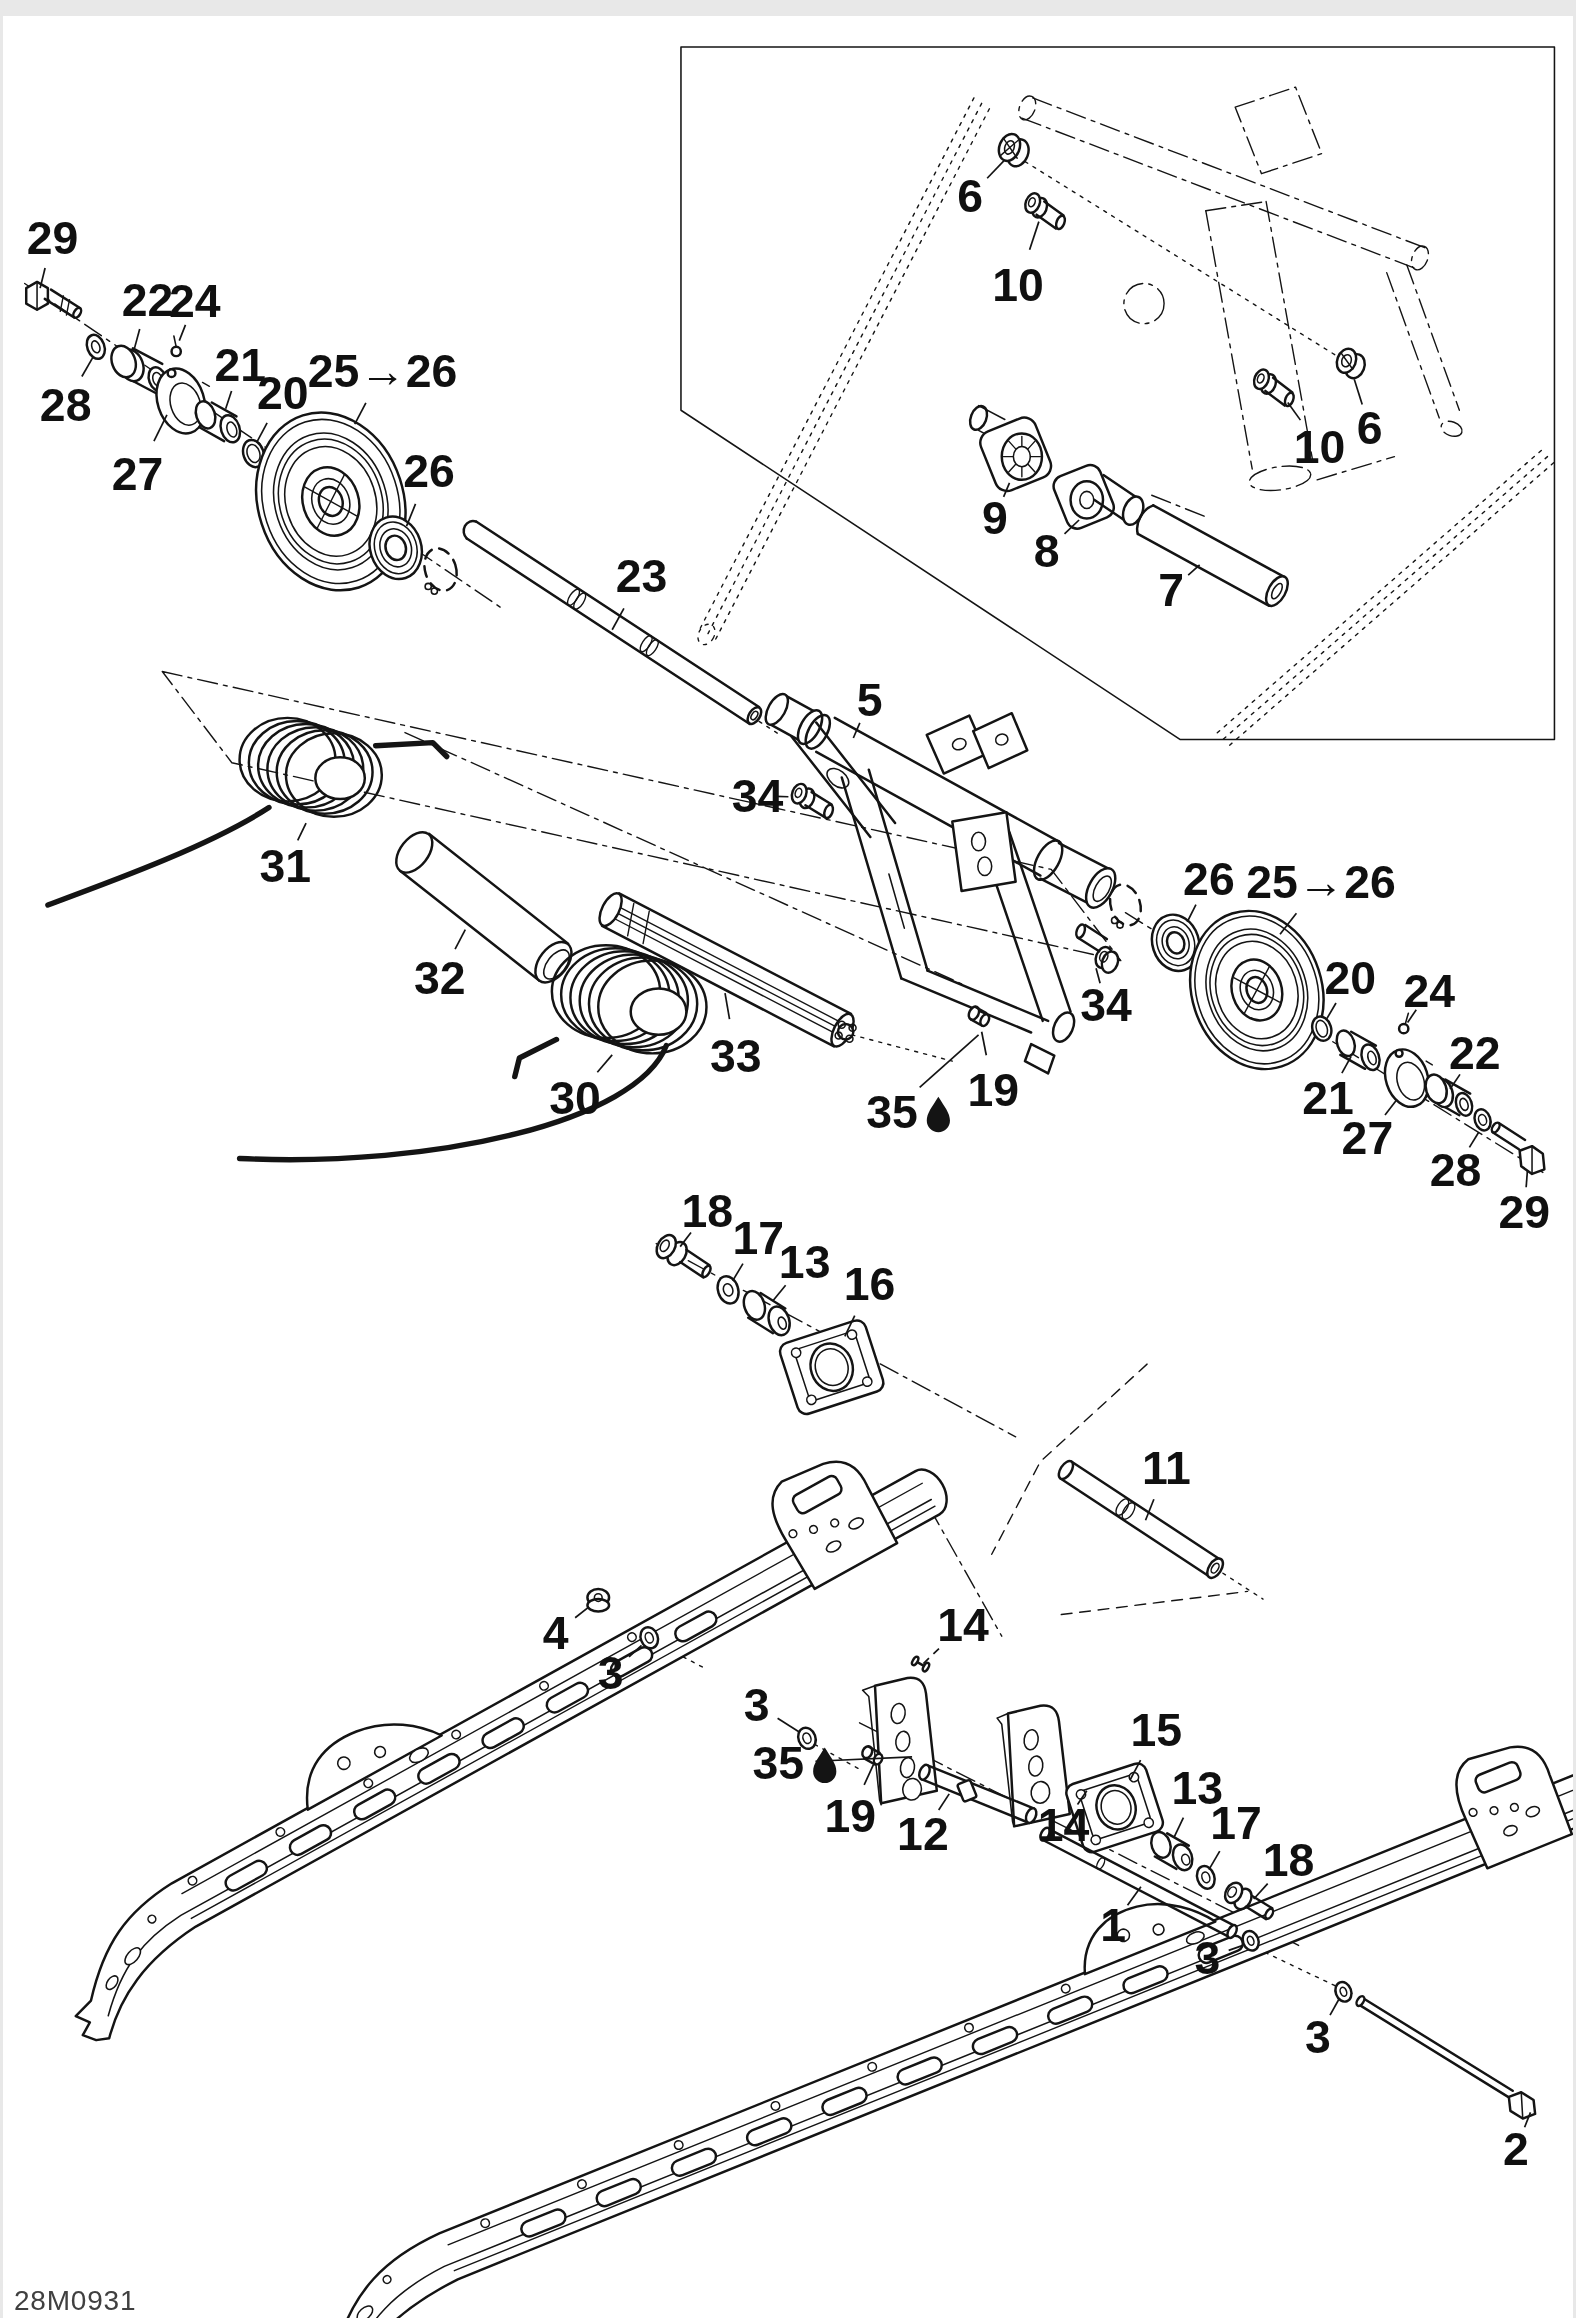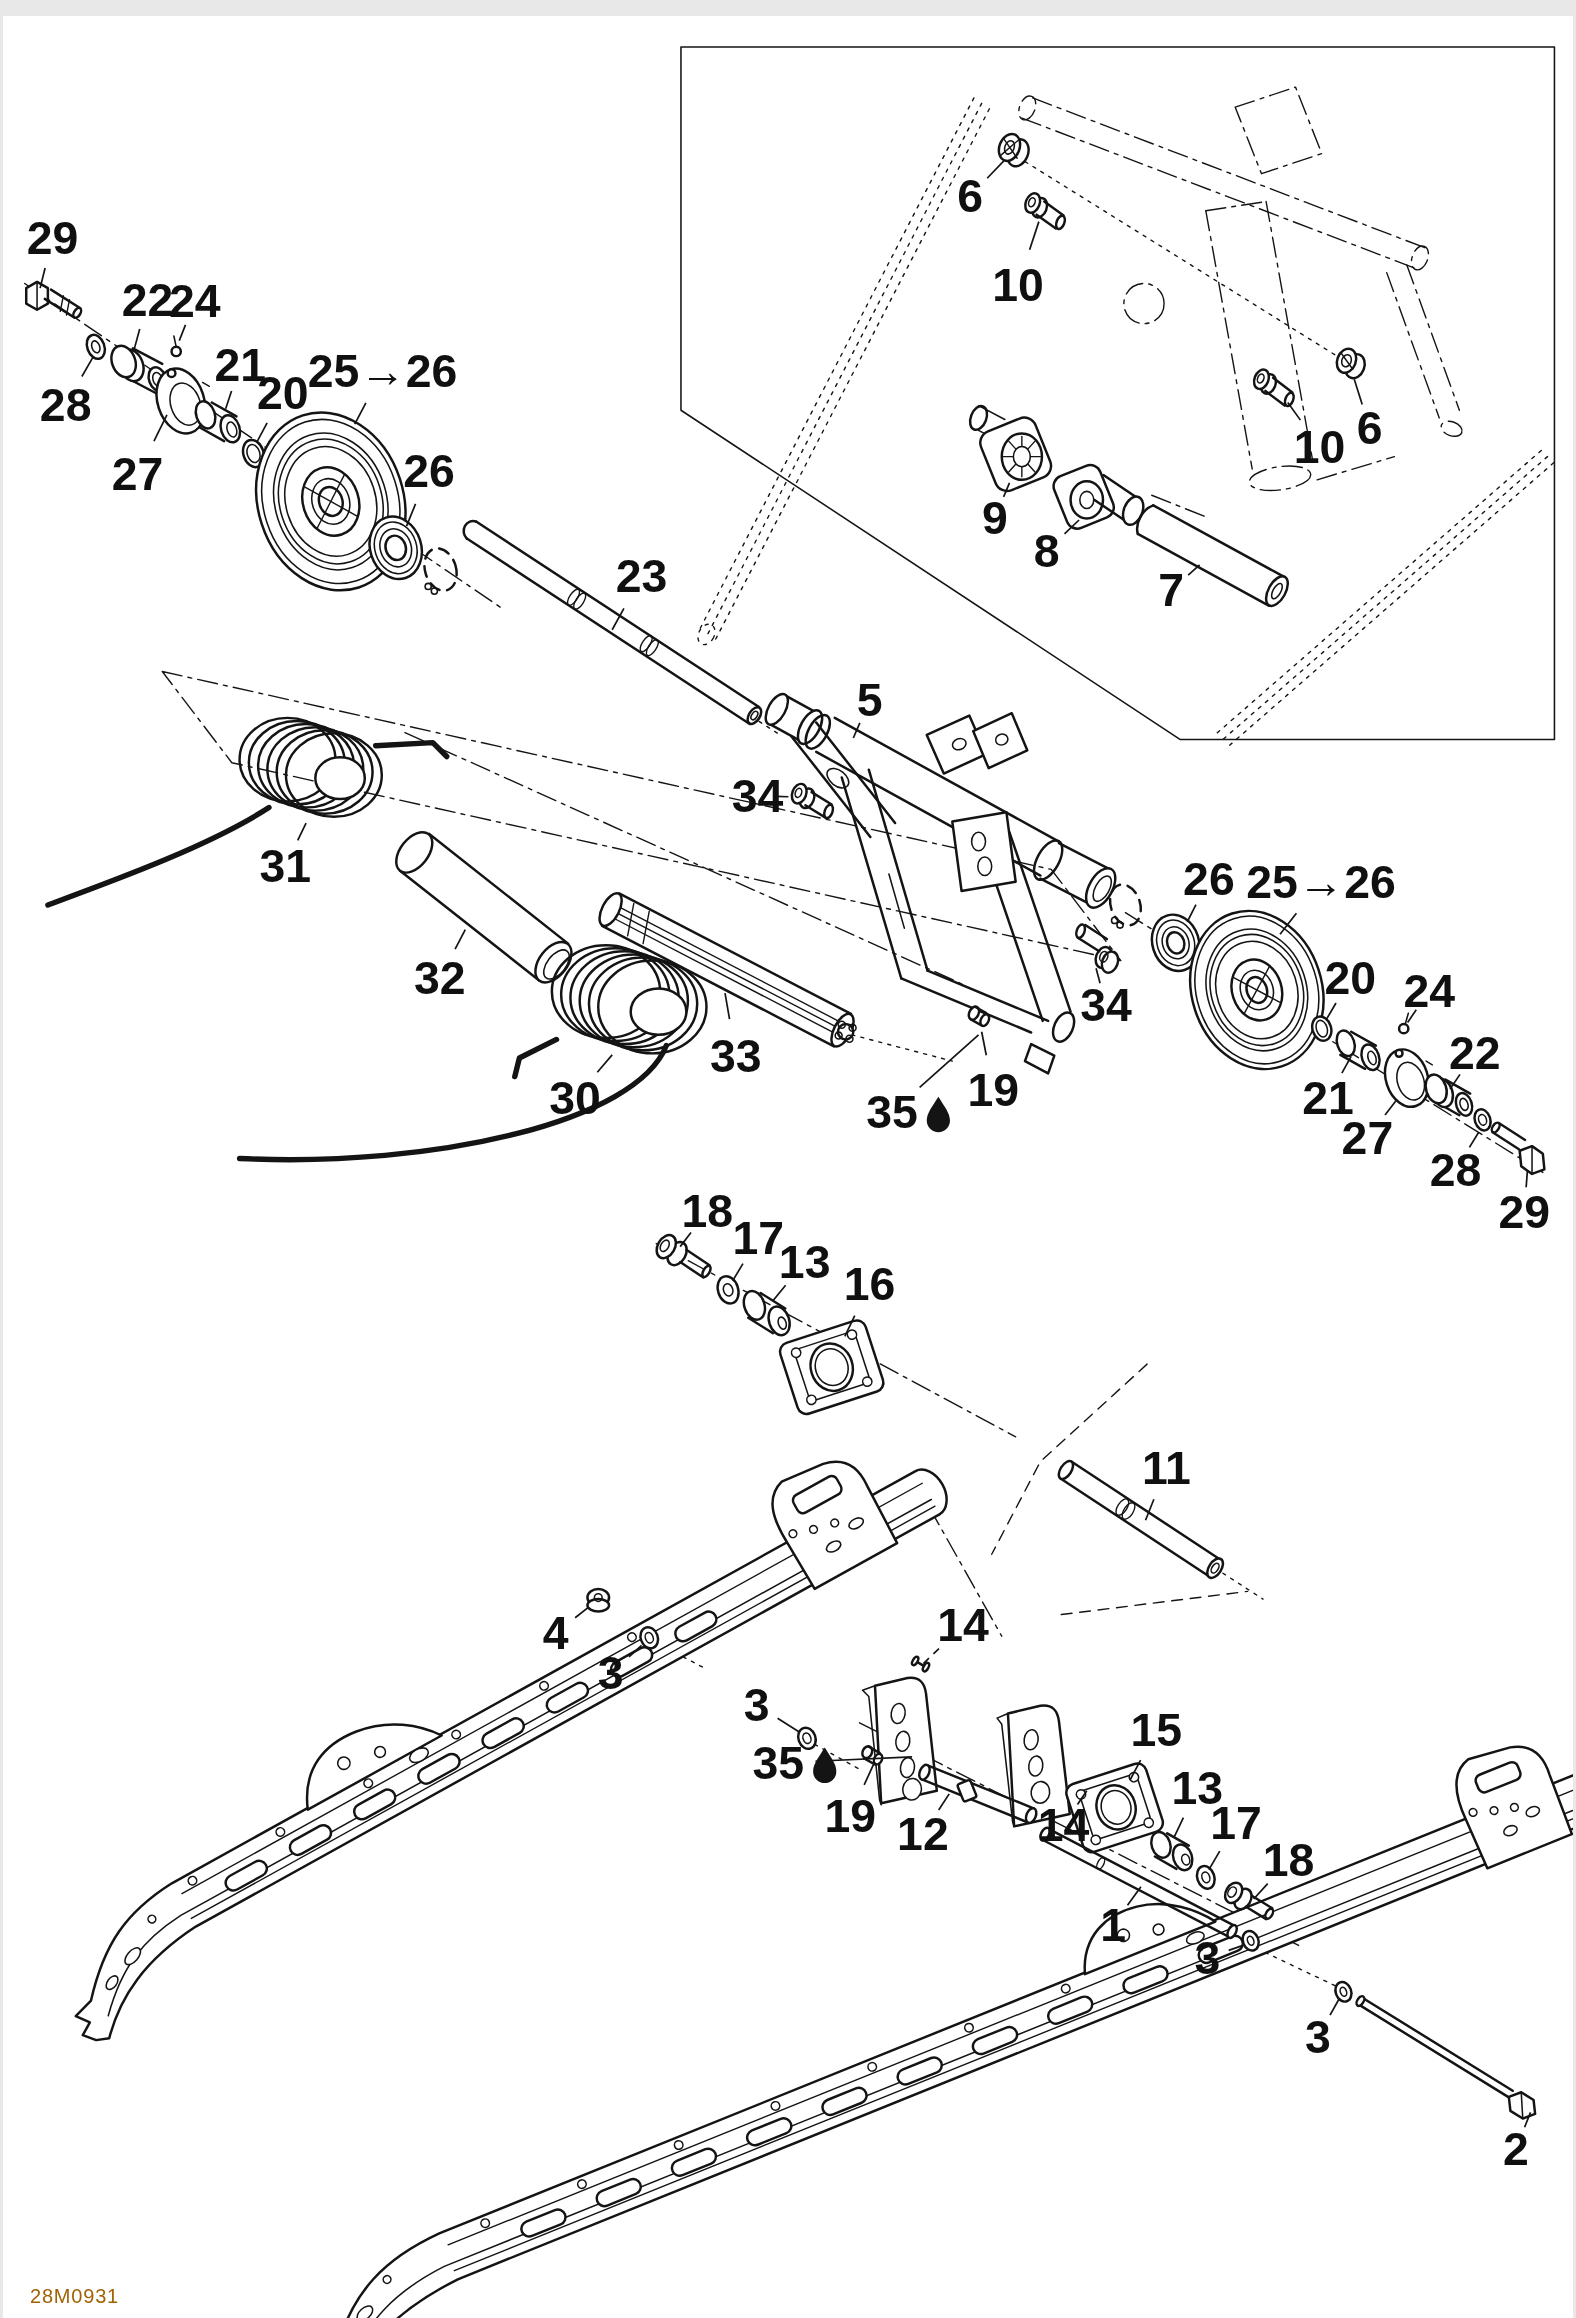--- a/index.html
+++ b/index.html
@@ -10,21 +10,21 @@
   .s  {fill:none;stroke:#141414;stroke-width:3.2;stroke-linecap:round;stroke-linejoin:round;}
   .sw {fill:#ffffff;stroke:#141414;stroke-width:3.2;stroke-linecap:round;stroke-linejoin:round;}
   .t  {fill:none;stroke:#141414;stroke-width:2;stroke-linecap:round;stroke-linejoin:round;}
   .tw {fill:#ffffff;stroke:#141414;stroke-width:2;}
   .d  {stroke-dasharray:14 10;}
   .dt {stroke-dasharray:4 8;}
   .dd {stroke-dasharray:26 8 5 8;}
   .thin{stroke-width:1.8;}
   .ldr{fill:none;stroke:#141414;stroke-width:2.2;}
   .callout-text{font-family:"Liberation Sans",sans-serif;font-weight:bold;font-size:60px;fill:#101010;}
-  .code{position:absolute;left:27px;top:2269px;font-size:20px;color:#a16207;letter-spacing:0.8px;}
+  .code{position:absolute;left:11px;top:2269px;font-size:28px;color:#404040;letter-spacing:0.8px;}
 </style>
 </head>
 <body>
 
 <div class="stage">
 
 <svg id="diagram" width="1577" height="2319" viewBox="0 0 2040 3000">
 
   <g>
     <line class="t dd thin" x1="28" y1="346" x2="648" y2="768"></line>

